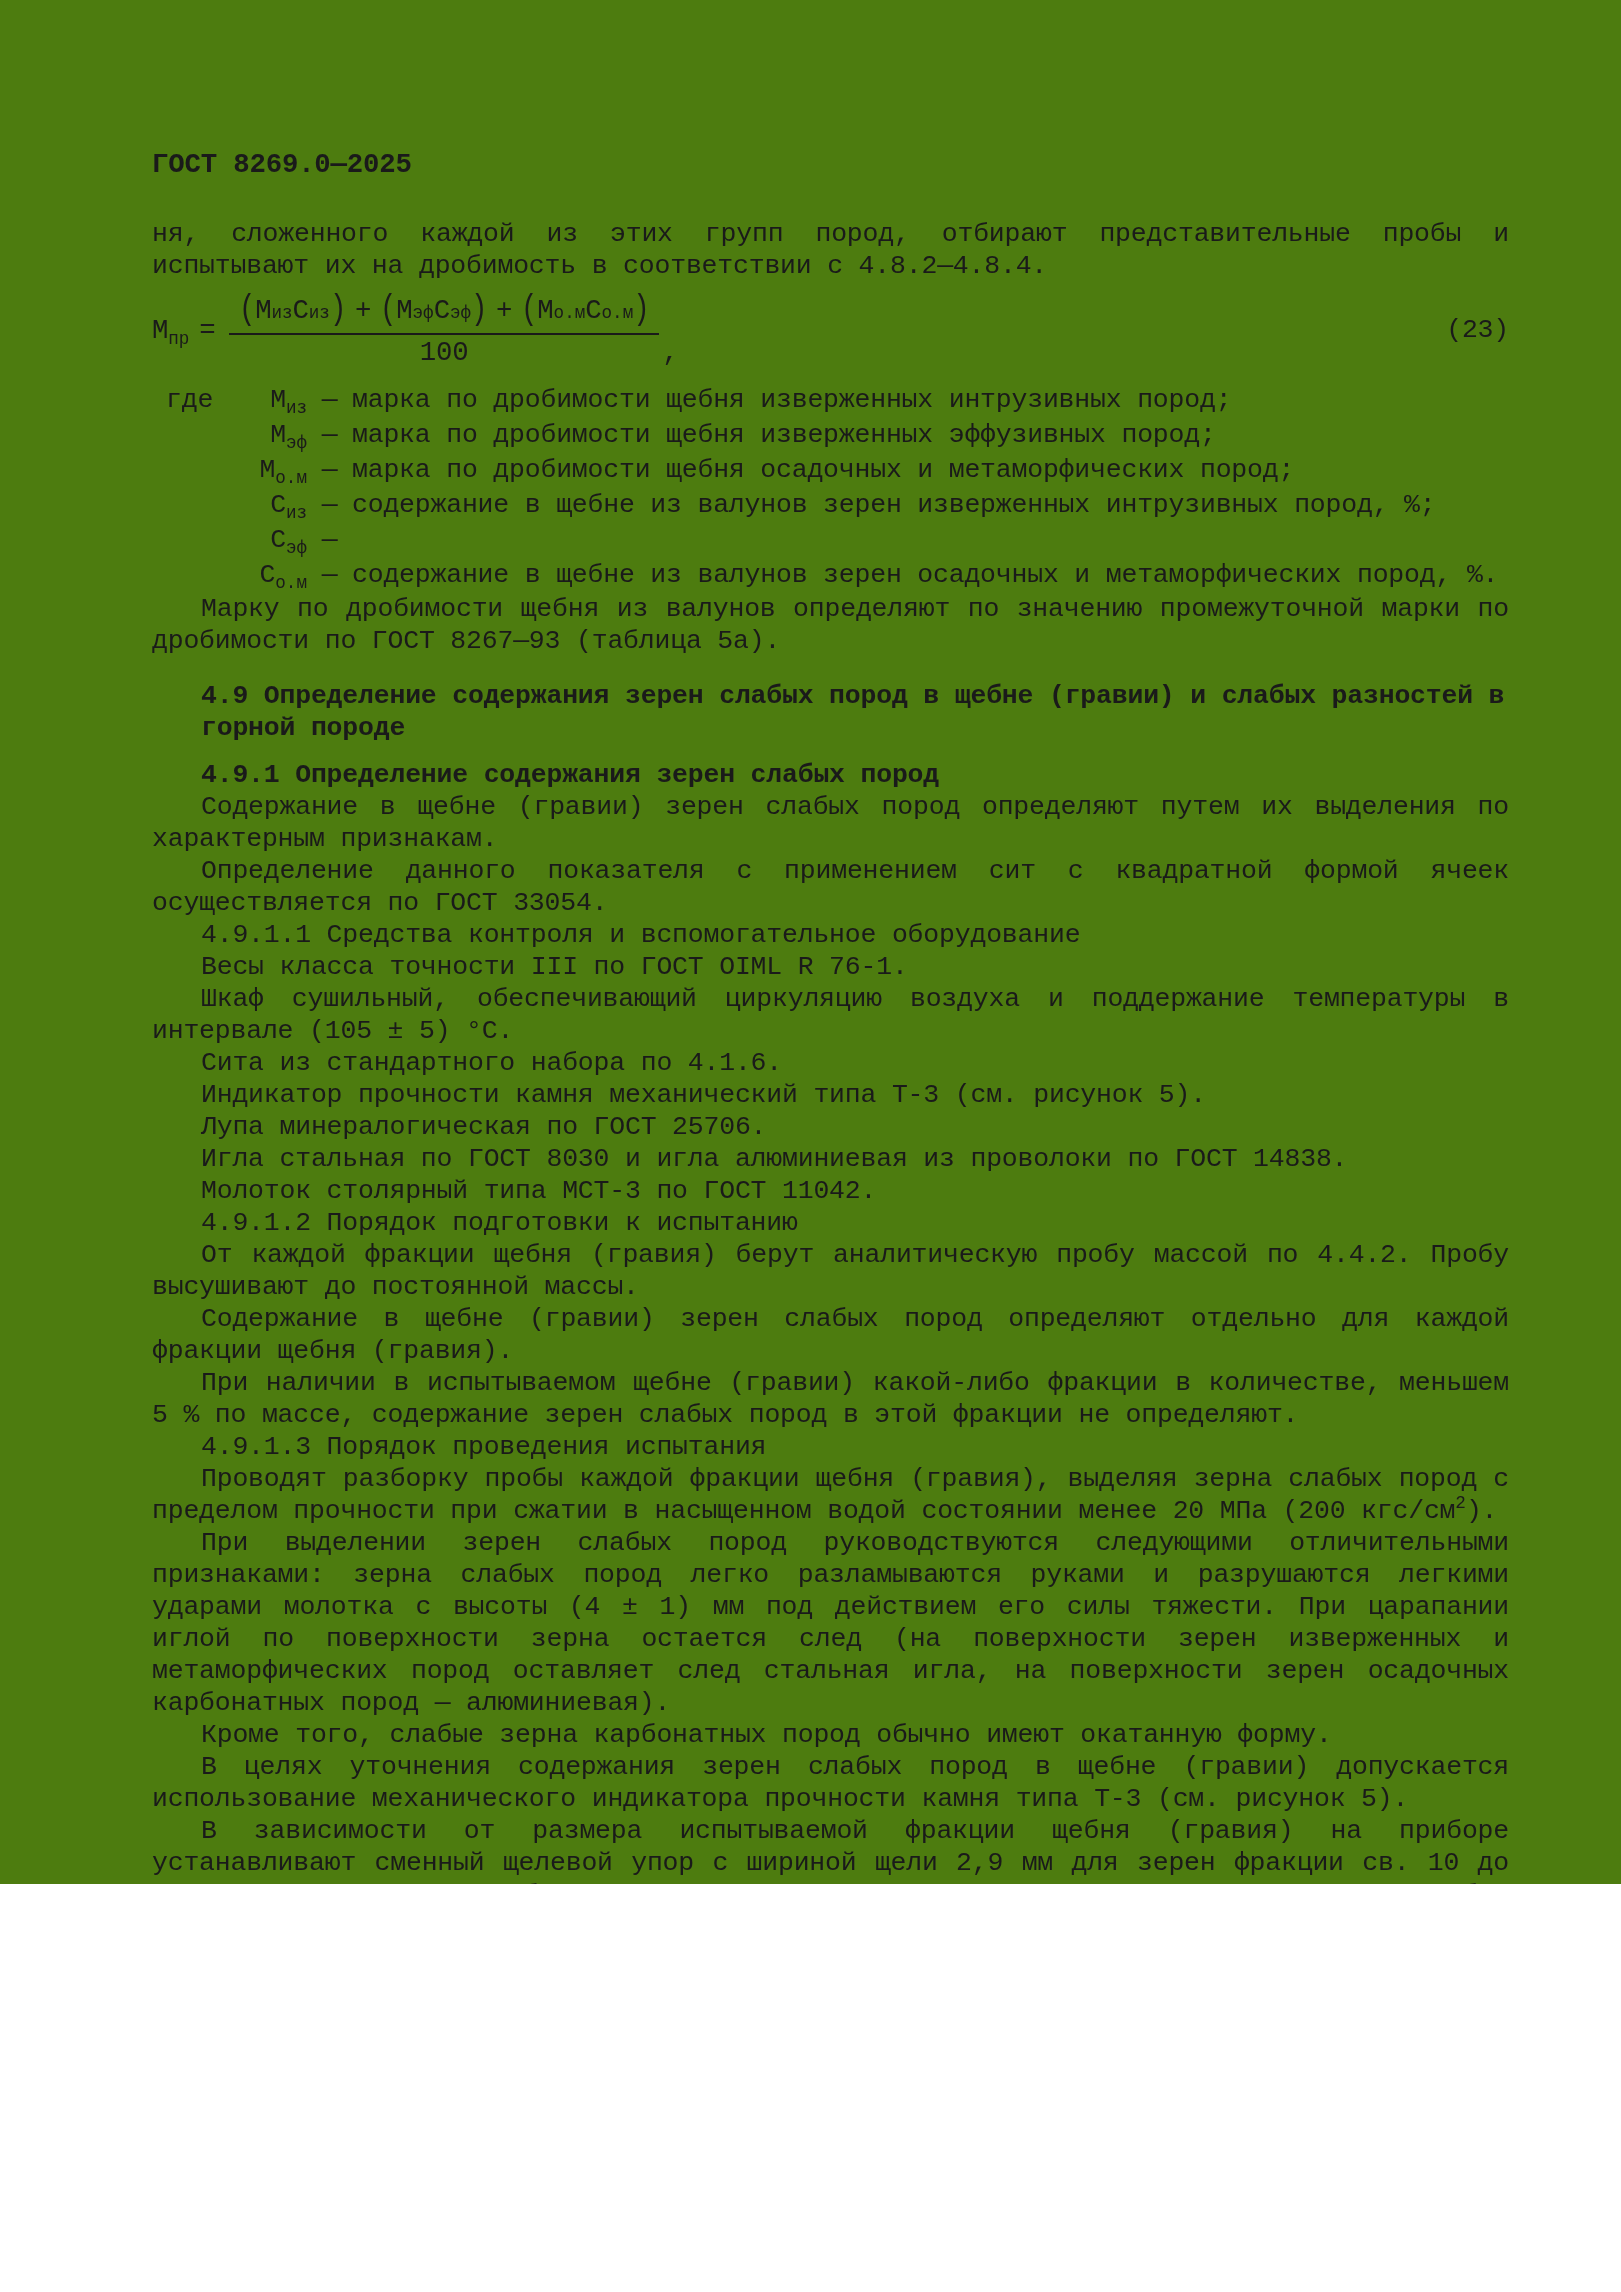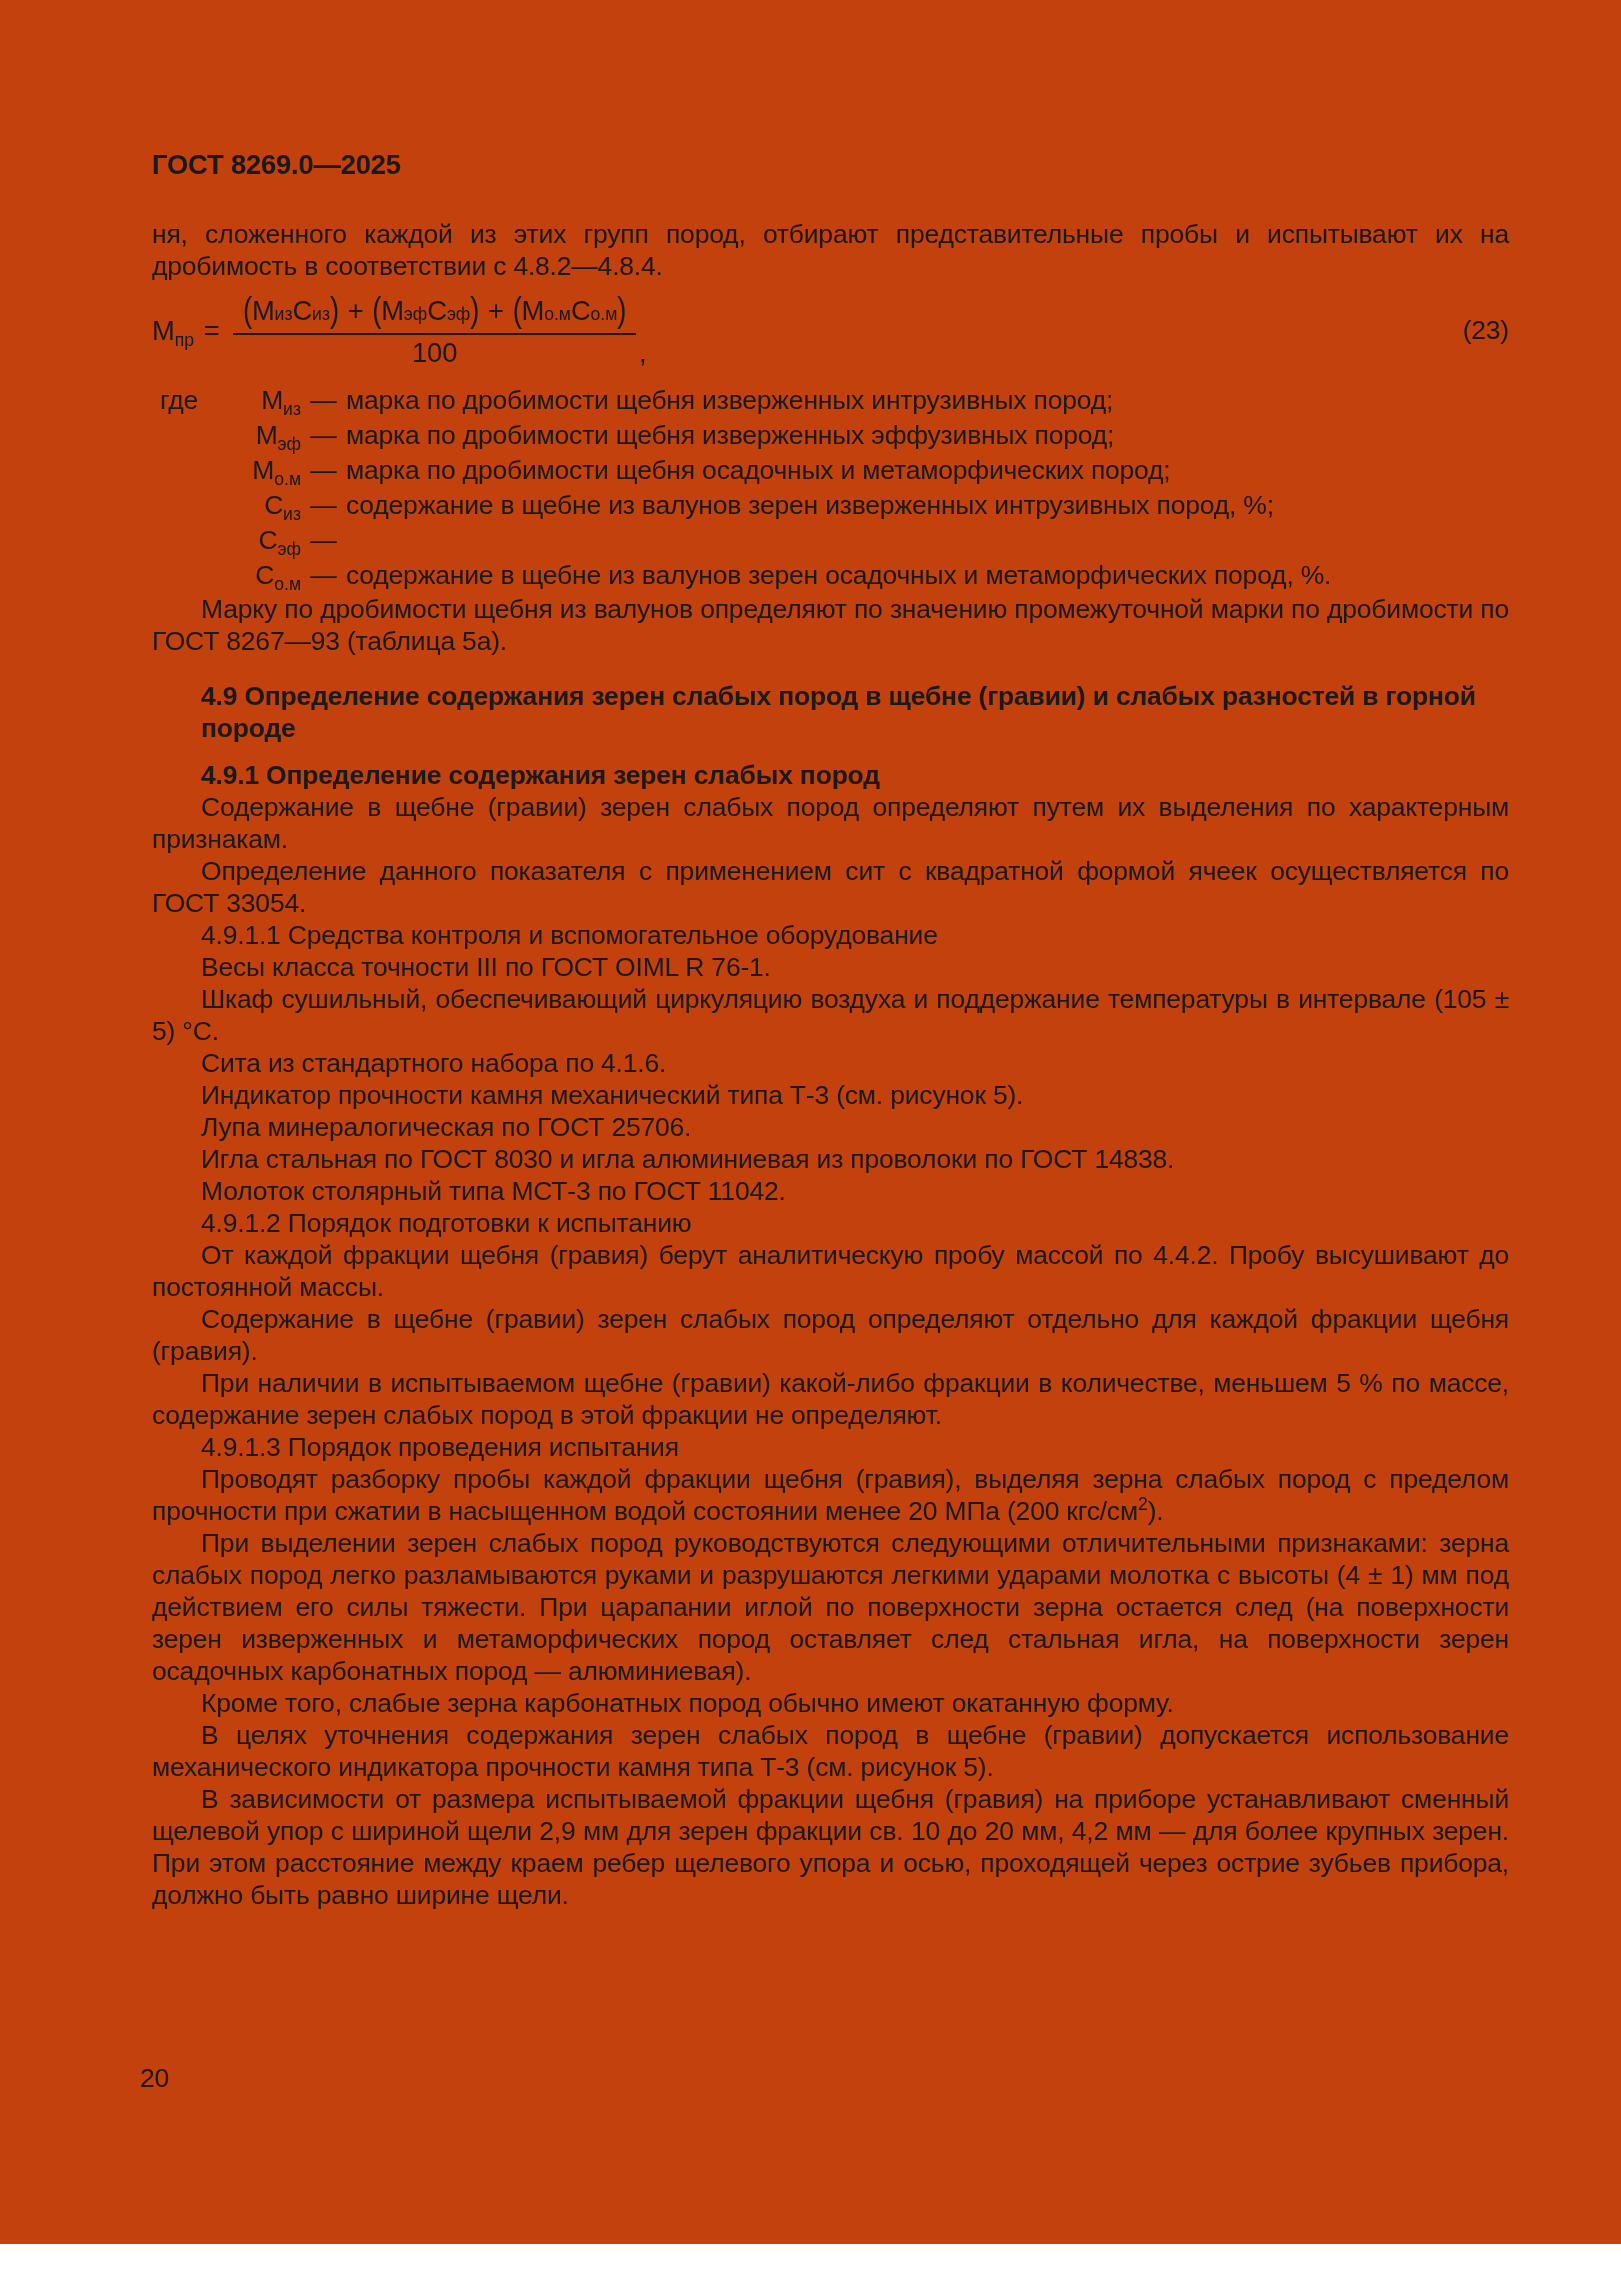--- a/index.html
+++ b/index.html
@@ -1,23 +1,23 @@
 <!DOCTYPE html>
 <html><head>
 <meta charset="utf-8">
 <style>
   html, body { margin: 0; padding: 0; background: #ffffff; }
   .page {
     position: relative;
     width: 1621px;
-    height: 2244px;
-    background: #c2410c;
+    height: 1884px;
+    background: #4d7c0f;
     box-sizing: border-box;
     padding: 149px 112px 0 152px;
-    font-family: Liberation Sans, sans-serif;
+    font-family: Liberation Mono, monospace;
     font-size: 26.5px;
     line-height: 32px;
     color: #1a1a1a;
     letter-spacing: -0.2px;
     overflow: hidden;
   }
   .doc-header {
     font-weight: 700;
     font-size: 27.4px;
     margin: 0 0 37px 0;
@@ -52,21 +52,21 @@
     border-bottom: 2.9px solid #1a1a1a;
     white-space: nowrap;
   }
   .f-den { padding-top: 3px; }
   .f-plus { margin: 0 8.8px; }
   .f-paren { display: inline-block; transform: scaleY(1.3); transform-origin: center 60%; }
   .f-comma { margin-left: 2.9px; transform: translateY(21.6px); }
   .f-number { position: absolute; right: 0; top: 50%; transform: translateY(-50%); font-size: 26.5px; margin-left: 48px; }
 
   
-  .defs { margin: 2px 0 0 8px; }
+  .defs { margin: 2px 0 0 14px; }
   .def-row {
     display: grid;
     grid-template-columns: 61px 80px 45px 1fr;
     align-items: baseline;
     line-height: 35px;
   }
   .def-term { text-align: right; white-space: nowrap; }
   .def-dash { text-align: center; }
 
   

